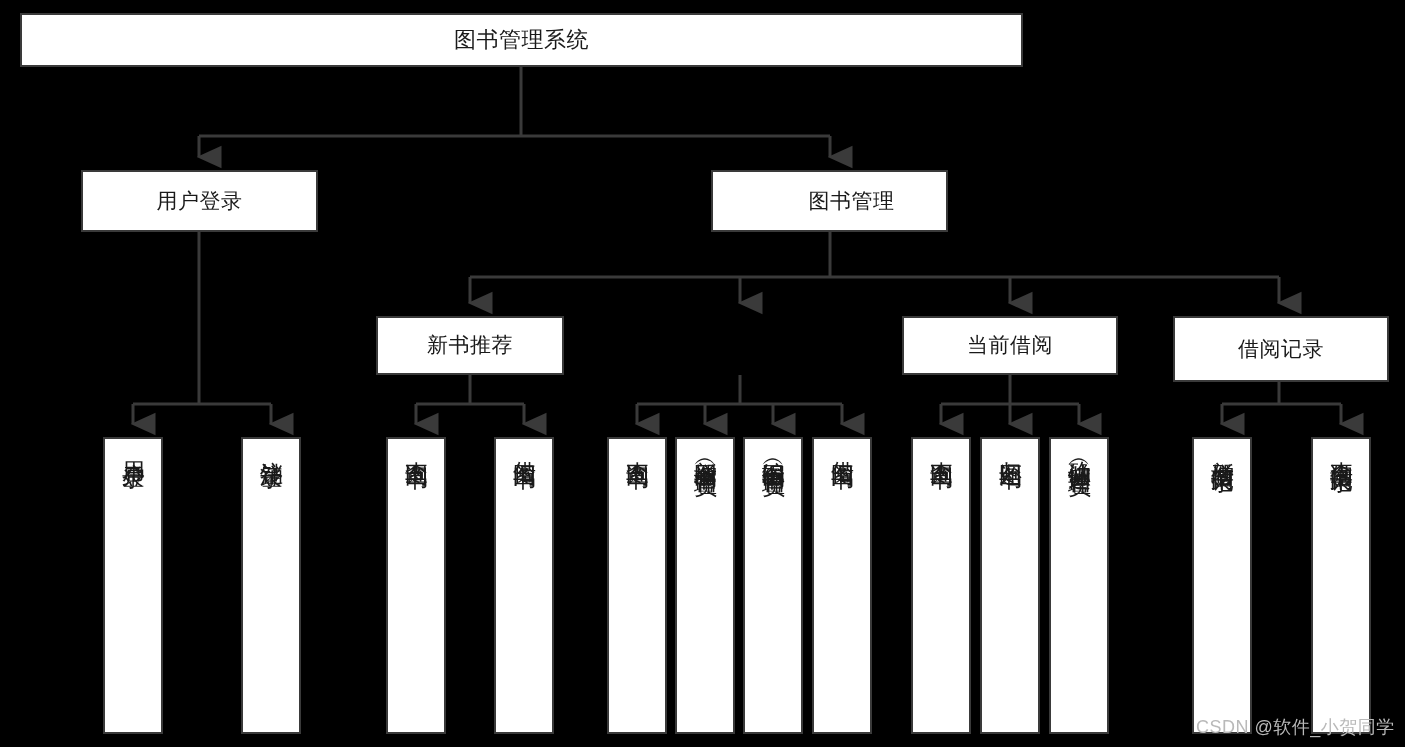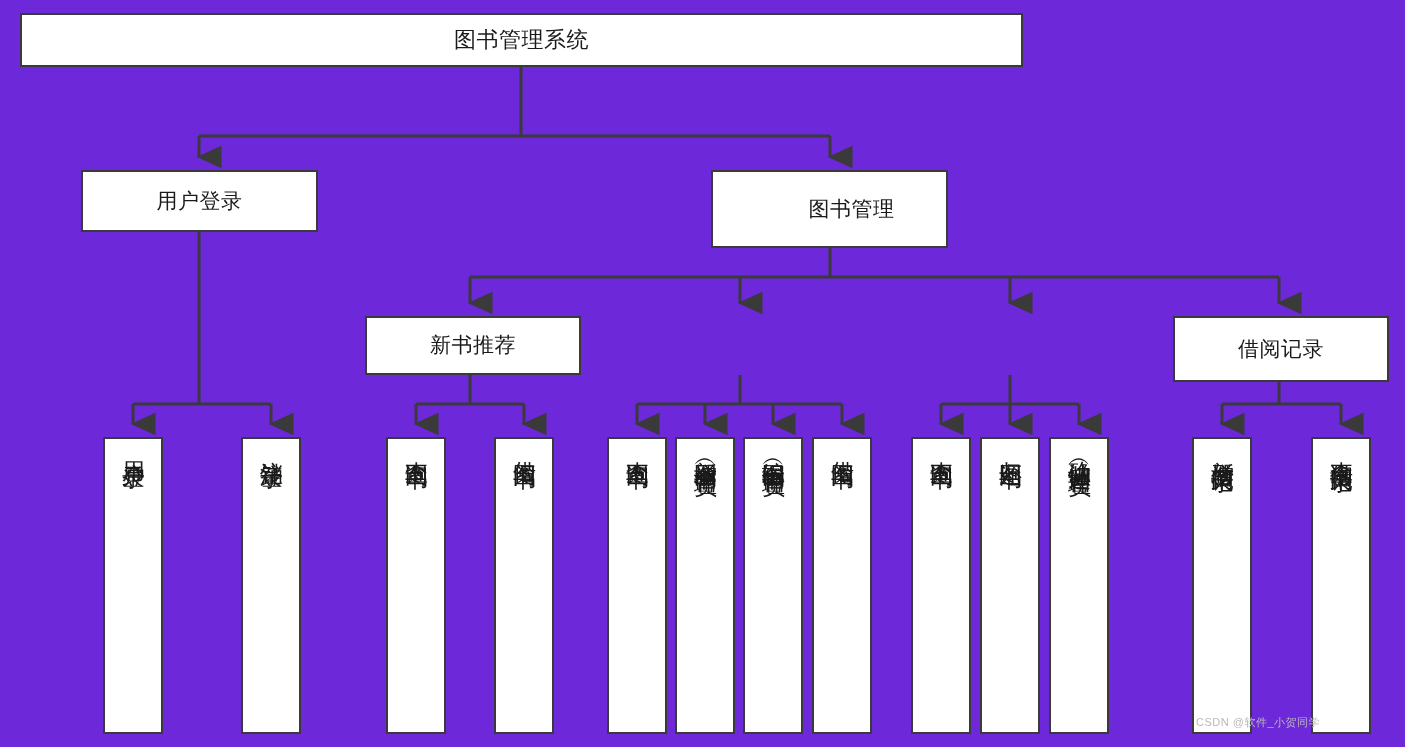--- a/index.html
+++ b/index.html
@@ -7,21 +7,21 @@
     padding: 0;
     background: #ffffff;
   }
   body {
     font-family: "Liberation Sans", "DejaVu Sans", sans-serif;
   }
   #canvas {
     position: relative;
     width: 1405px;
     height: 747px;
-    background: #6d28d9;
+    background: #000000;
     overflow: hidden;
   }
   svg.wires {
     position: absolute;
     left: 0;
     top: 0;
     width: 1405px;
     height: 747px;
     pointer-events: none;
   }
@@ -57,21 +57,21 @@
   .node.vert .label {
     writing-mode: vertical-rl;
     text-orientation: upright;
     font-size: 23px;
     line-height: 1.12;
     letter-spacing: 2px;
     max-height: 290px;
   }
   .watermark {
     position: absolute;
-    font-size: 11px;
+    font-size: 18px;
     color: #b9b9b9;
     white-space: nowrap;
     letter-spacing: 0.5px;
     text-align: right;
   }
 </style>
 </head>
 <body>
 
 <div id="canvas">
@@ -127,26 +127,29 @@
     </g>
   </svg>
 
   <div class="node horiz root" style="left:20px; top:13px; width:1003px; height:54px;">
     <span class="label">图书管理系统</span>
   </div>
 
   <div class="node horiz" style="left:81px; top:170px; width:237px; height:62px;">
     <span class="label">用户登录</span>
   </div>
-  <div class="node horiz" style="left:711px; top:170px; width:237px; height:78px;padding-left:44px;">
+  <div class="node horiz" style="left:711px; top:170px; width:237px; height:62px;padding-left:44px;">
     <span class="label">图书管理</span>
   </div>
 
-  <div class="node horiz" style="left:365px; top:316px; width:216px; height:59px;">
+  <div class="node horiz" style="left:376px; top:316px; width:188px; height:59px;">
     <span class="label">新书推荐</span>
+  </div>
+  <div class="node horiz" style="left:902px; top:316px; width:216px; height:59px;">
+    <span class="label">当前借阅</span>
   </div>
   <div class="node horiz" style="left:1173px; top:316px; width:216px; height:66px;">
     <span class="label">借阅记录</span>
   </div>
 
   <div class="node vert" style="left:103px; top:437px; width:60px; height:297px;">
     <span class="label">用户登录</span>
   </div>
   <div class="node vert" style="left:241px; top:437px; width:60px; height:297px;">
     <span class="label">注销登录</span>

